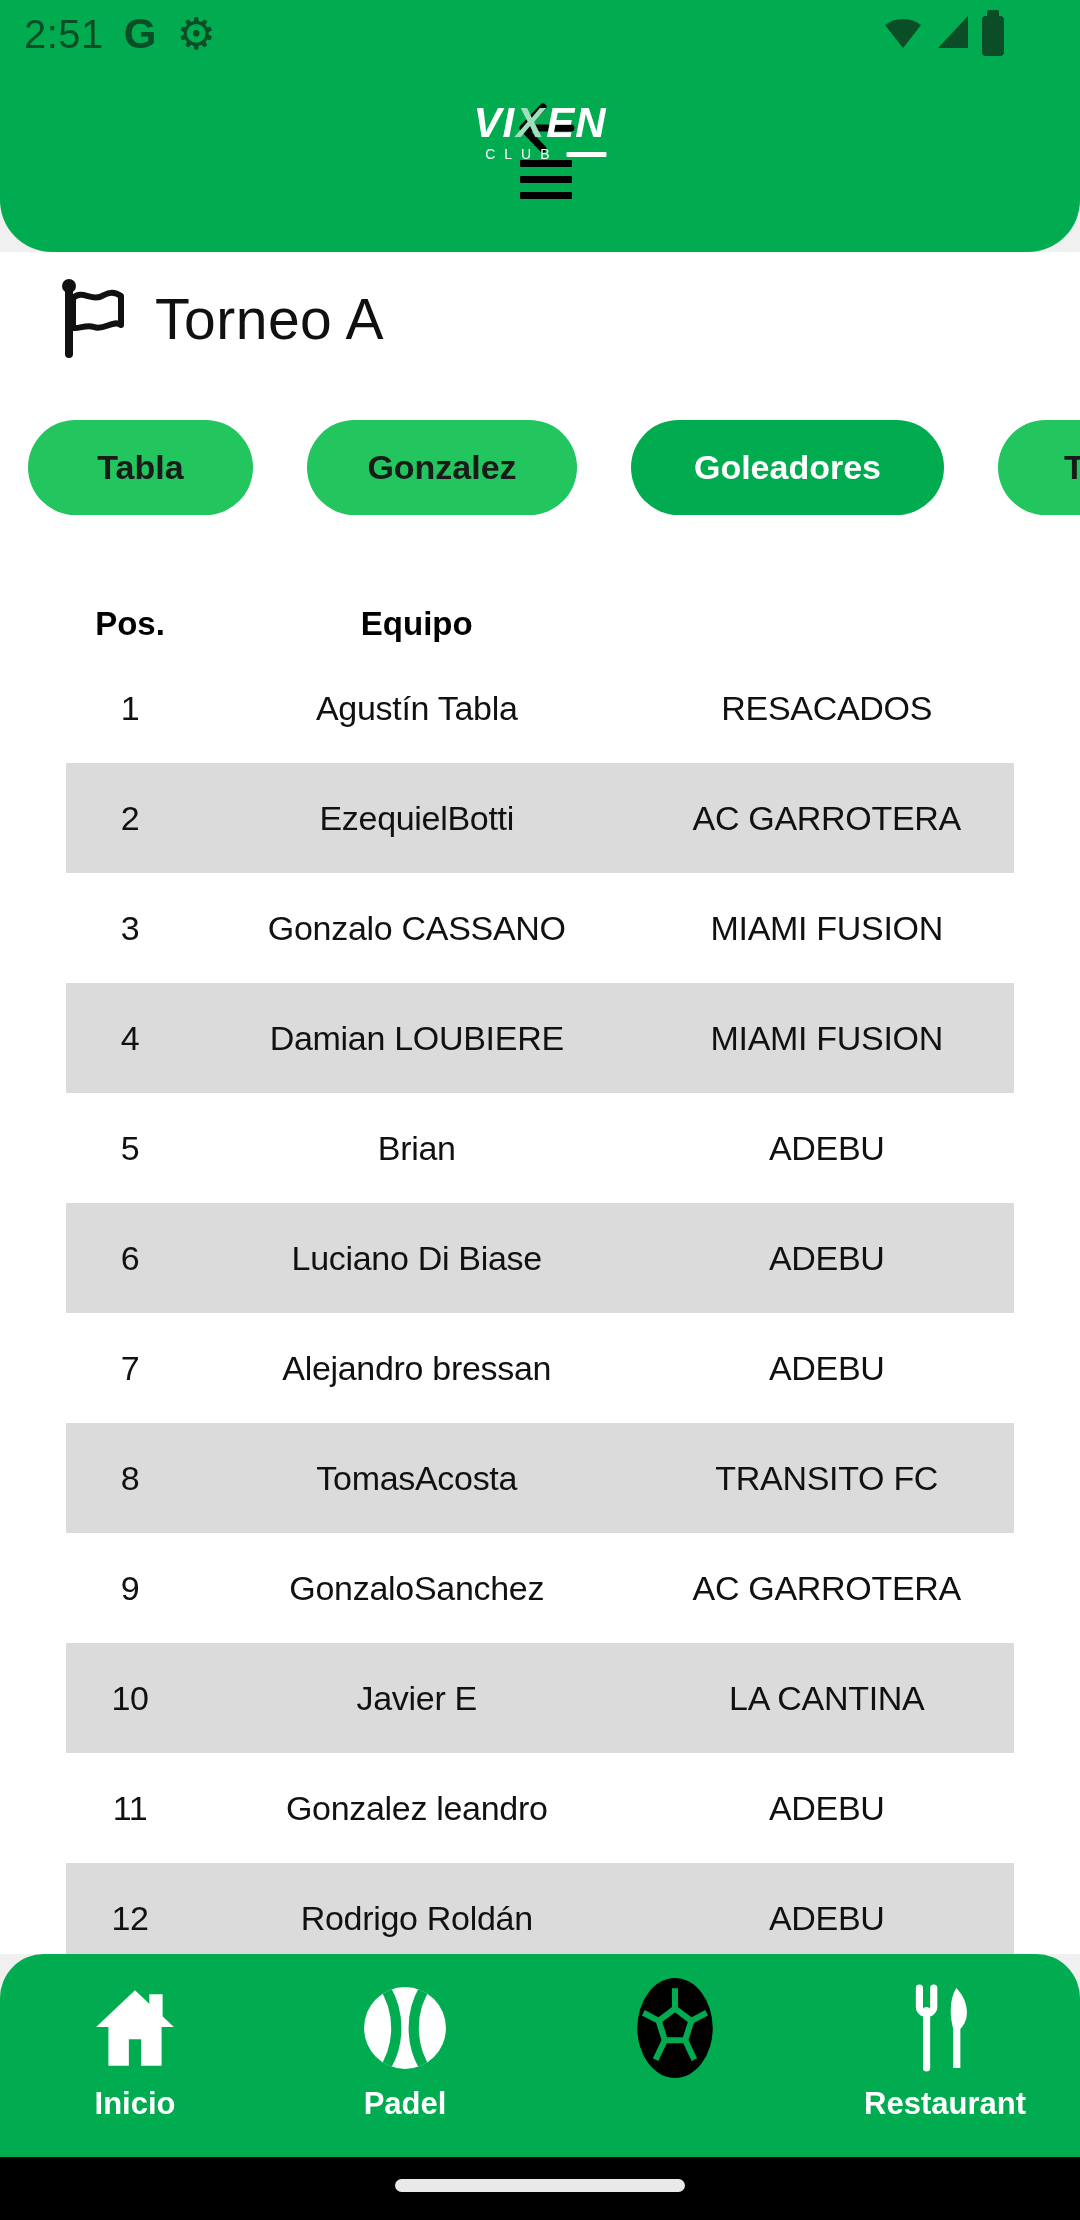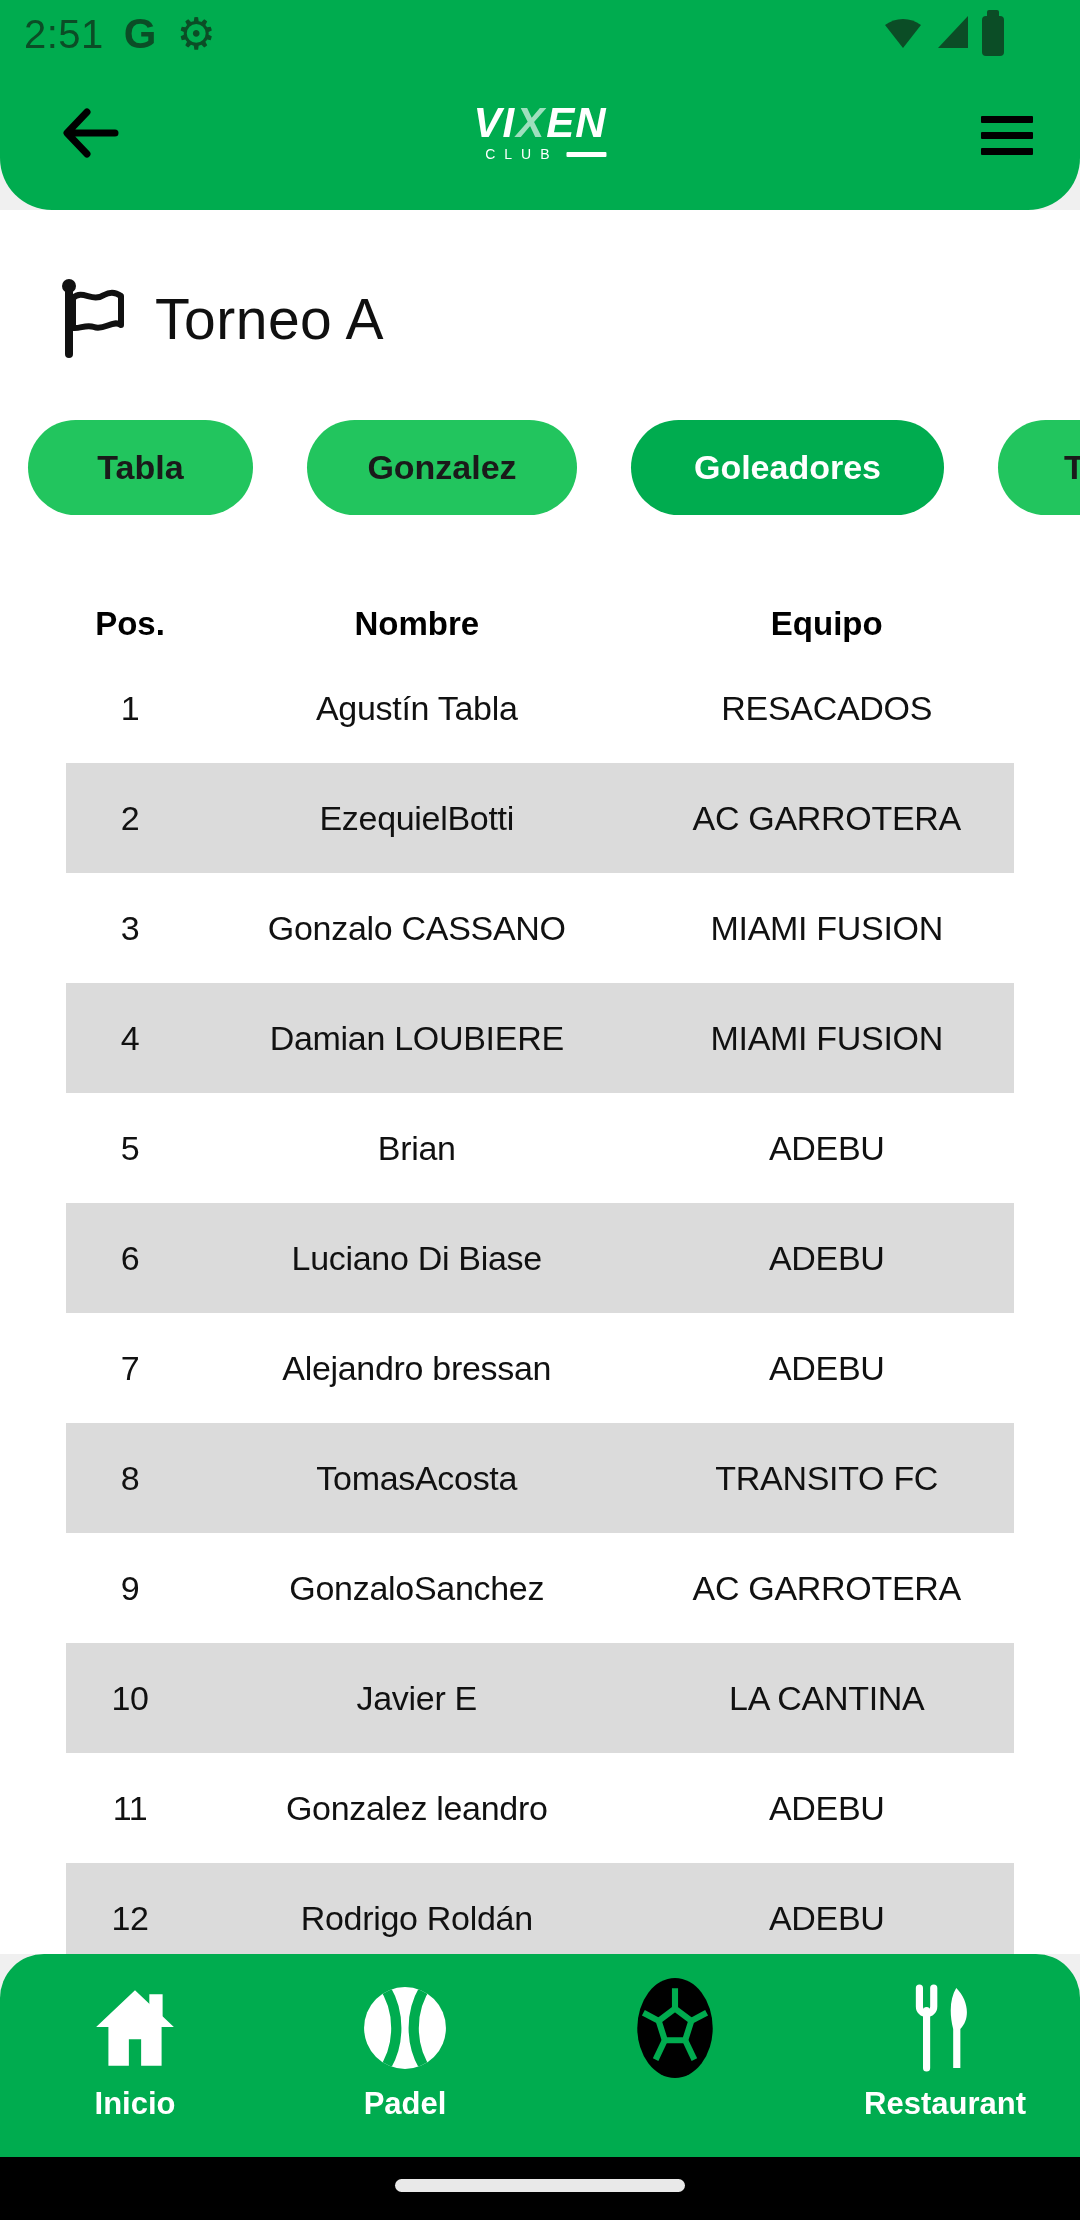--- a/index.html
+++ b/index.html
@@ -3,31 +3,31 @@
 <meta charset="utf-8">
 <style>
   html,body{margin:0;padding:0;background:#444;}
   *{box-sizing:border-box;}
   .screen{
     position:relative;width:1080px;height:2220px;margin:0 auto;
     background:#ffffff;overflow:hidden;
     font-family:"Liberation Sans", sans-serif;
   }
   
-  .header-wrap{position:absolute;top:0;left:0;width:1080px;height:210px;background:#F0F0F0;z-index:6;}
+  .header-wrap{position:absolute;top:0;left:0;width:1080px;height:252px;background:#F0F0F0;z-index:6;}
   .header{position:relative;width:100%;height:100%;background:#00AC4F;border-radius:0 0 52px 52px;}
   .status-bar{position:absolute;top:8px;left:0;right:0;height:52px;display:flex;justify-content:space-between;align-items:center;padding:0 76px 0 24px;}
   .status-left{display:flex;align-items:center;gap:20px;color:#0B4D26;}
   .status-time{font-size:40px;letter-spacing:0.5px;}
   .status-g{font-size:42px;font-weight:800;}
   .status-gear{font-size:44px;line-height:1;}
   .status-right{display:flex;align-items:flex-start;gap:12px;}
   .battery{position:relative;width:22px;height:40px;background:#0B4D26;border-radius:4px;margin-top:4px;}
   .battery:before{content:"";position:absolute;top:-6px;left:5px;width:12px;height:6px;background:#0B4D26;border-radius:2px 2px 0 0;}
-  .nav-row{position:absolute;top:100px;left:0;right:0;height:70px;display:flex;align-items:center;justify-content:space-between;padding:0 47px 0 58px;}
+  .nav-row{position:absolute;top:100px;left:0;right:0;height:70px;display:flex;align-items:center;justify-content:space-between;padding:0 47px 0 58px;flex-direction:column;}
   .hamburger{display:flex;flex-direction:column;gap:9px;width:52px;cursor:pointer;}
   .hamburger span{display:block;height:7px;background:#000;border-radius:1px;}
   .logo{position:absolute;left:50%;top:2px;transform:translateX(-50%);display:flex;flex-direction:column;align-items:center;color:#fff;}
   .logo-top{font-size:42px;font-weight:900;font-style:italic;letter-spacing:1px;line-height:1;}
   .logo-x{color:#9FDFBE;padding:0 1px;}
   .logo-bottom{display:flex;align-items:center;gap:8px;margin-top:3px;align-self:flex-end;}
   .logo-club{font-size:14px;font-weight:400;letter-spacing:9px;line-height:1;}
   .logo-line{width:40px;height:5px;background:#fff;border-radius:1px;}
   
   .title-row{position:absolute;top:276px;left:56px;display:flex;align-items:center;gap:14px;z-index:1;}
@@ -131,21 +131,20 @@
       </div>
 
   <div class="chip partial">
         <span>T</span>
       </div>
 </div>
 
   <div class="table">
     <div class="t-head">
       <div>Pos.</div>
-      <div>Nombre</div>
       <div>Equipo</div>
     </div>
     <div id="table-body">
   <div class="t-row">
     <div class="c-pos">1</div>
     <div class="c-nombre">Agustín  Tabla</div>
     <div class="c-equipo">RESACADOS</div>
   </div>
 
   <div class="t-row striped">

